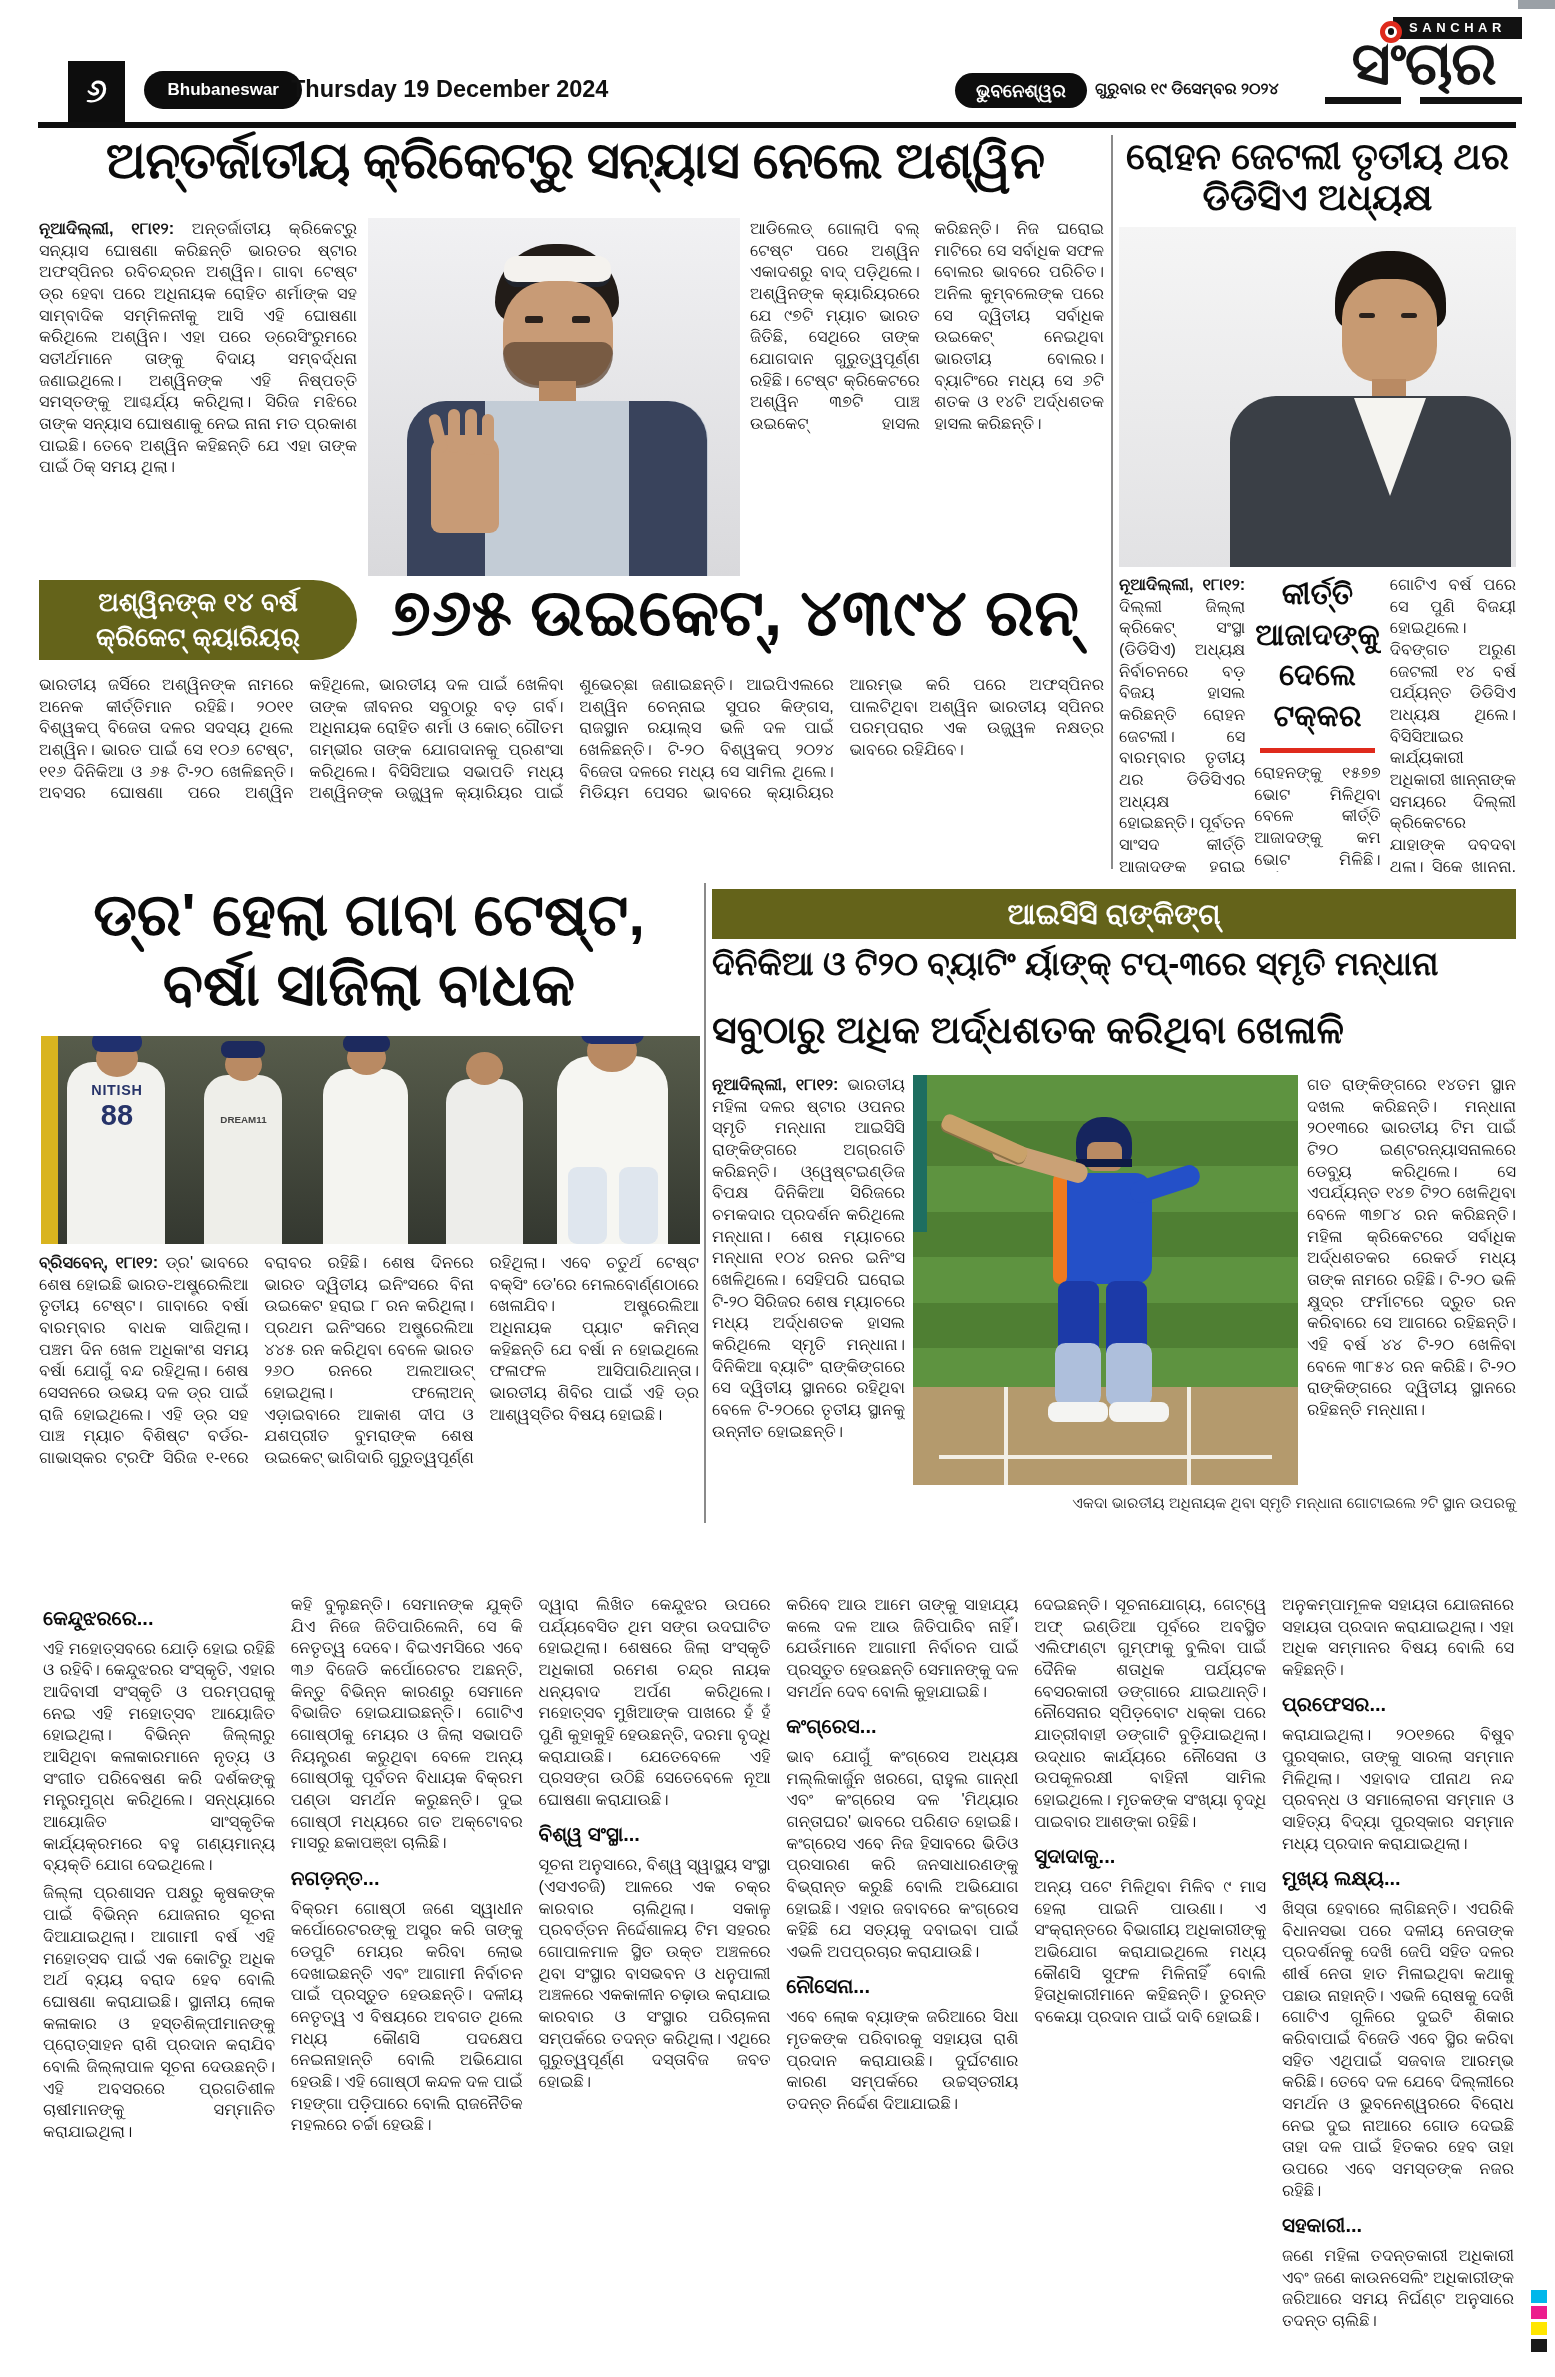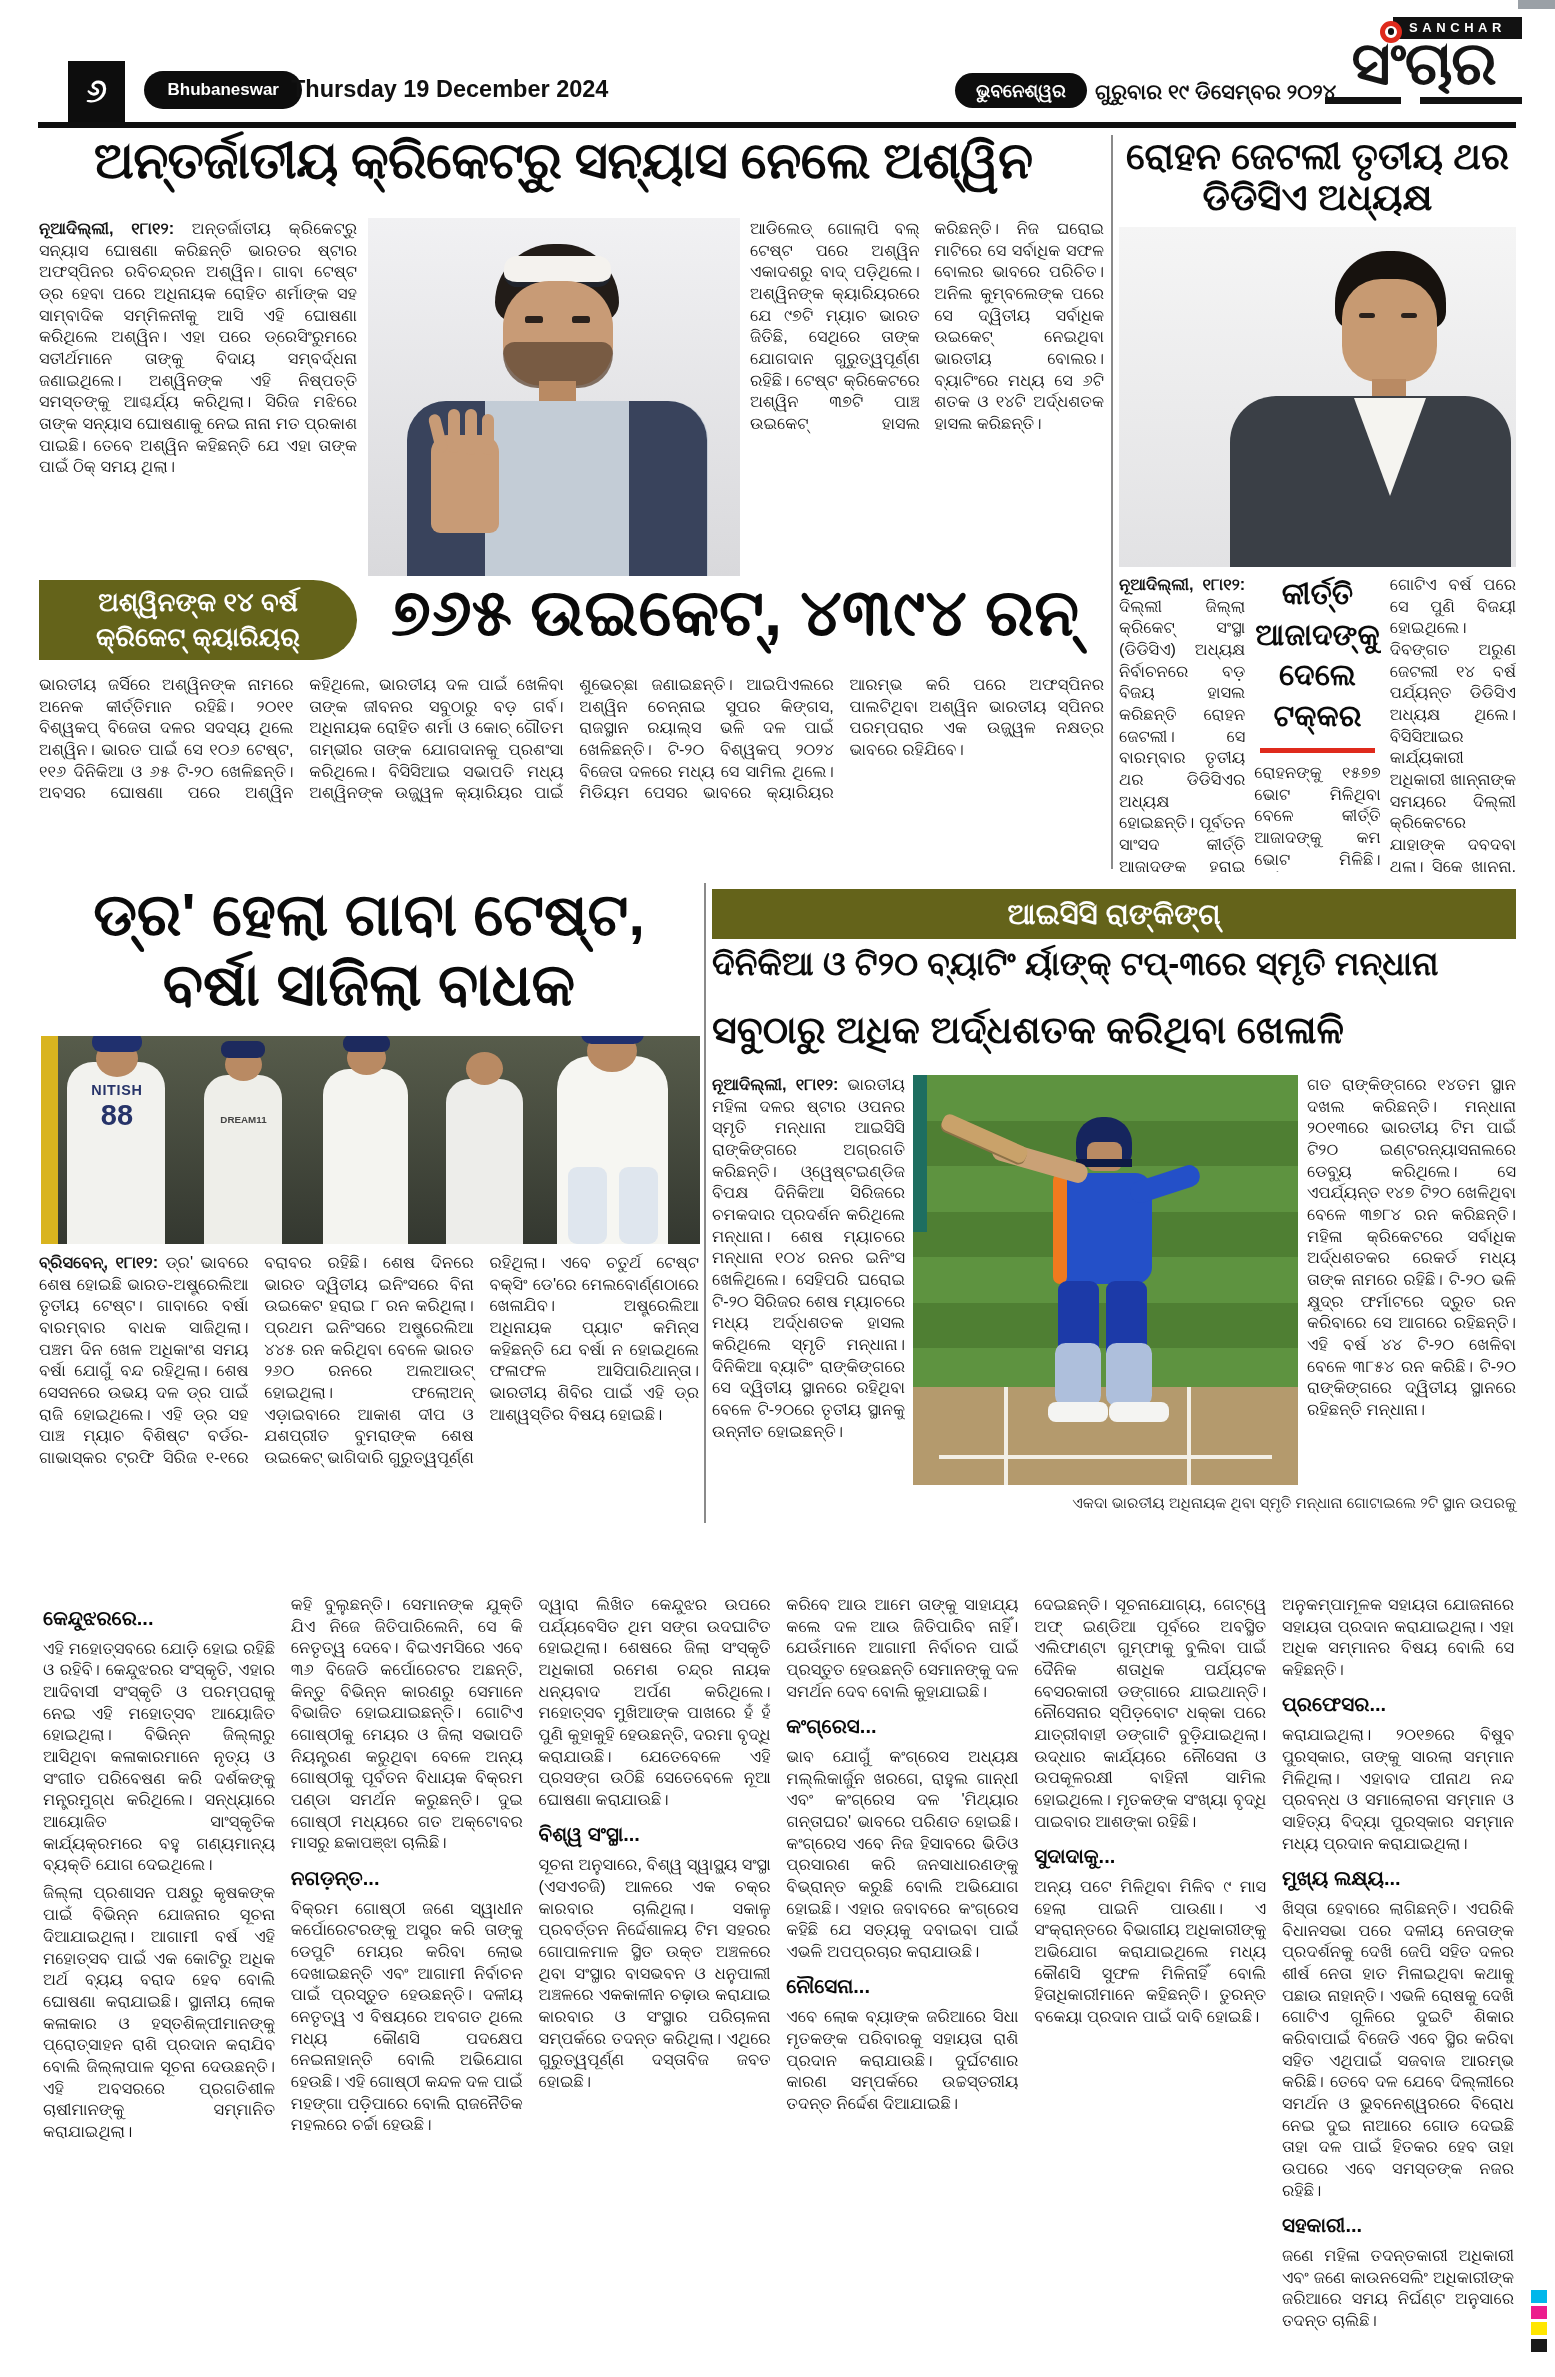--- a/index.html
+++ b/index.html
@@ -43,35 +43,35 @@
 
 <div id="page" style="--olive:#64631a;--red:#df2a1c;">
 
   <div class="abs" style="left:68px;top:61px;width:57px;height:61px;background:#0d0d0d;display:flex;align-items:center;justify-content:center;">
     <span style="color:#fff;font-size:33px;font-weight:700;">୬</span>
   </div>
   <div class="abs pill" style="left:144px;top:71px;height:38px;line-height:38px;padding:0 23.5px;font-size:17px;font-weight:700;">Bhubaneswar</div>
   <div class="abs" style="left:291px;top:76px;font-size:23.5px;font-weight:700;color:#111;">Thursday 19 December 2024</div>
 
   <div class="abs pill" style="left:955px;top:73px;height:35px;line-height:35px;padding:0 21px;font-size:18.3px;font-weight:700;">ଭୁବନେଶ୍ୱର</div>
-  <div class="abs" style="left:1095px;top:80px;font-size:21px;font-weight:700;color:#111;">ଗୁରୁବାର ୧୯ ଡିସେମ୍ବର ୨୦୨୪</div>
+  <div class="abs" style="left:1095px;top:80px;font-size:16px;font-weight:700;color:#111;">ଗୁରୁବାର ୧୯ ଡିସେମ୍ବର ୨୦୨୪</div>
 
   <div class="abs" style="left:1325px;top:6.5px;width:197px;height:103px;">
     <div class="abs sanchar-bar" style="left:68px;top:10.5px;width:129px;height:22px;">SANCHAR</div>
     <div class="abs logo-big" style="left:0px;top:27.4px;width:197px;text-align:center;">ସଂଚାର</div>
     <div class="abs" style="left:55px;top:14.4px;width:11.8px;height:11.8px;border:5.2px solid var(--red);border-radius:50%;background:#fff;">
       <div style="width:6.5px;height:6.5px;background:#111;border-radius:50%;margin:2.6px auto;"></div>
     </div>
     <div class="abs" style="left:0px;bottom:5.2px;width:76px;height:7.8px;background:#121212;"></div>
     <div class="abs" style="left:95px;bottom:5.2px;width:102px;height:7.8px;background:#121212;"></div>
   </div>
 
   <div class="abs" style="left:38px;top:122px;width:1478px;height:5.9px;background:#0f0f0f;"></div>
 
-  <div class="abs headline-main" style="left:30px;top:133px;width:1066px;">ଅନ୍ତର୍ଜାତୀୟ କ୍ରିକେଟ୍‌ରୁ ସନ୍ୟାସ ନେଲେ ଅଶ୍ୱିନ</div>
+  <div class="abs headline-main" style="left:42px;top:133px;width:1066px;">ଅନ୍ତର୍ଜାତୀୟ କ୍ରିକେଟ୍‌ରୁ ସନ୍ୟାସ ନେଲେ ଅଶ୍ୱିନ</div>
 
   <div class="abs photo" style="left:368px;top:218px;width:372px;height:358px;background:linear-gradient(#f1f1f3,#d9d9dc);">
     <div class="sh" style="left:127px;top:26px;width:124px;height:78px;background:#221c18;border-radius:59px 59px 19.6px 19.6px;"></div>
     <div class="sh" style="left:136px;top:38px;width:107px;height:26px;background:#f4f2ee;border-radius:13px;border-bottom:5.2px solid #20242c;"></div>
     <div class="sh" style="left:135px;top:63px;width:110px;height:105px;background:#c89b76;border-radius:46px 46px 39px 39px;"></div>
     <div class="sh" style="left:135px;top:124px;width:110px;height:46px;background:#5d4633;opacity:.75;border-radius:13px 13px 39px 39px;"></div>
     <div class="sh" style="left:157px;top:98px;width:18.3px;height:6.5px;background:#2a211c;border-radius:2.6px;"></div>
     <div class="sh" style="left:204px;top:98px;width:18.3px;height:6.5px;background:#2a211c;border-radius:2.6px;"></div>
     <div class="sh" style="left:171px;top:163px;width:37px;height:22px;background:#b98a63;"></div>
     <div class="sh" style="left:39px;top:183px;width:301px;height:175px;background:#c3ccd6;border-radius:39px 39px 0 0;"></div>

